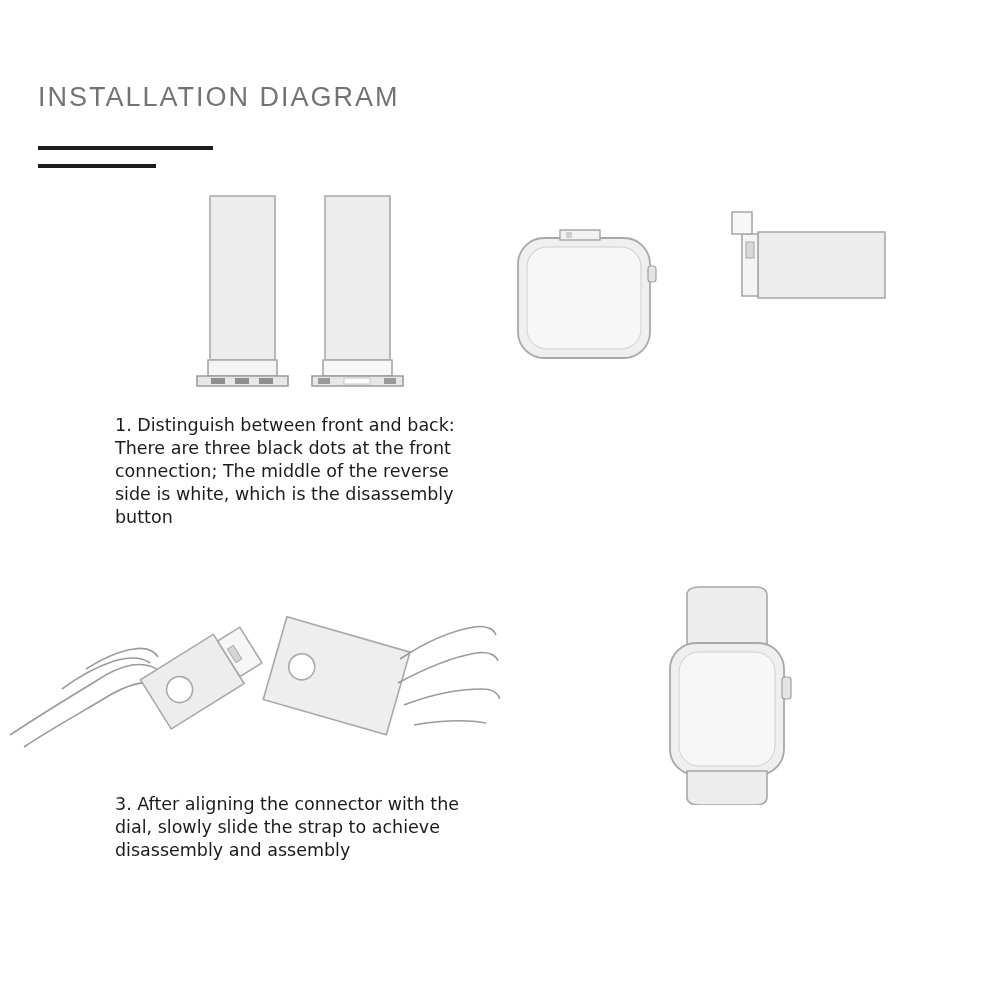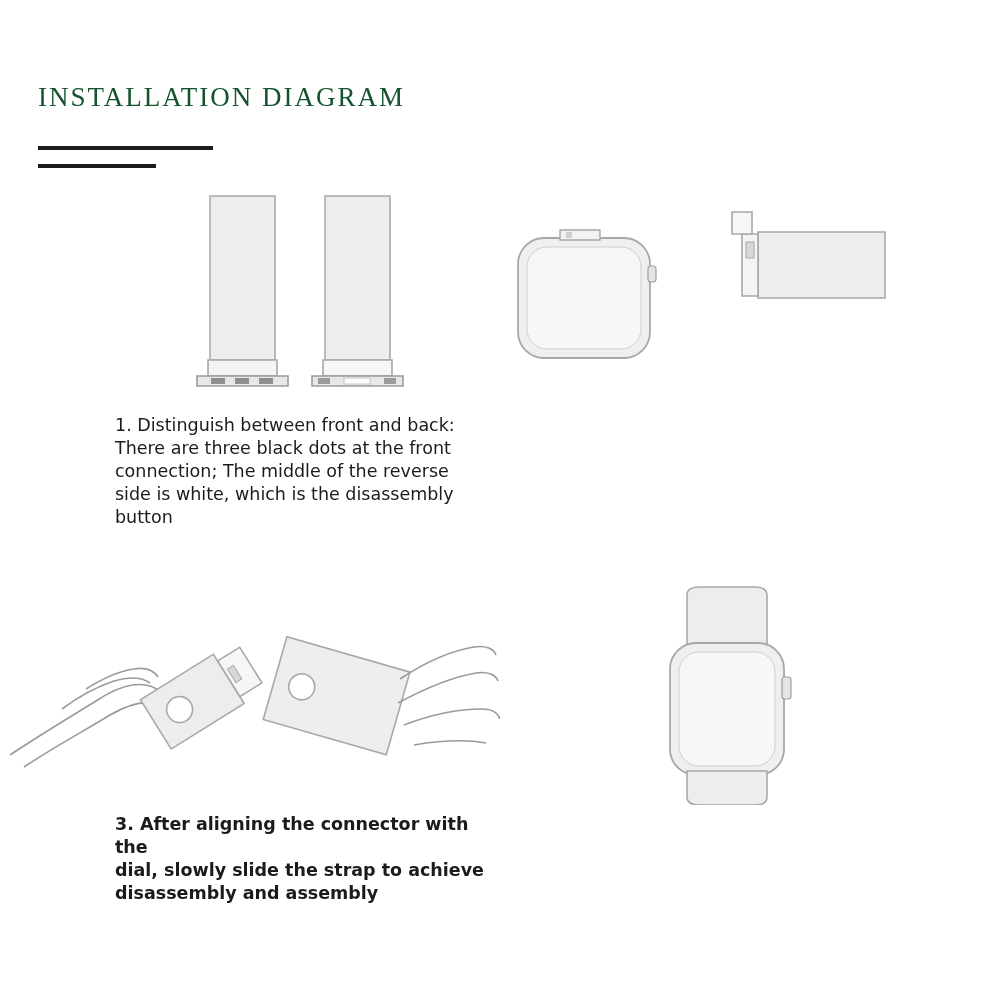--- a/index.html
+++ b/index.html
@@ -24,24 +24,24 @@
   }
 
   
   .title-block {
     position: absolute;
     left: 38px;
     top: 82px;
     width: 600px;
   }
   .title {
-    font-family: Liberation Serif, serif;
+    font-family: Liberation Sans, sans-serif;
     font-size: 27px;
     letter-spacing: 2.0px;
-    color: #14532d;
+    color: #737373;
     font-weight: 400;
     white-space: nowrap;
   }
   .rule-long {
     position: absolute;
     left: 38px;
     top: 146px;
     width: 175px;
     height: 4px;
     background: #1c1c1c;
@@ -67,21 +67,21 @@
     position: absolute;
     font-size: 17.5px;
     line-height: 23px;
     color: #1b1b1b;
     white-space: pre-line;
   }
 
   
   #step-1 { left: 0px;   top: 190px; width: 500px; height: 340px; padding-left: 28px; }
   #step-2 { left: 500px; top: 190px; width: 500px; height: 340px; }
-  #step-3 { left: 0px;   top: 585px; width: 500px; height: 330px; font-weight: bold; }
+  #step-3 { left: 0px;   top: 565px; width: 500px; height: 330px; }
   #step-4 { left: 500px; top: 585px; width: 500px; height: 330px; }
 
   #cap-1 { left: 115px; top: 224px; width: 375px; }
   #cap-3 { left: 115px; top: 228px; width: 375px; }
 
   svg { display: block; }
 </style>
 </head>
 <body>
 

